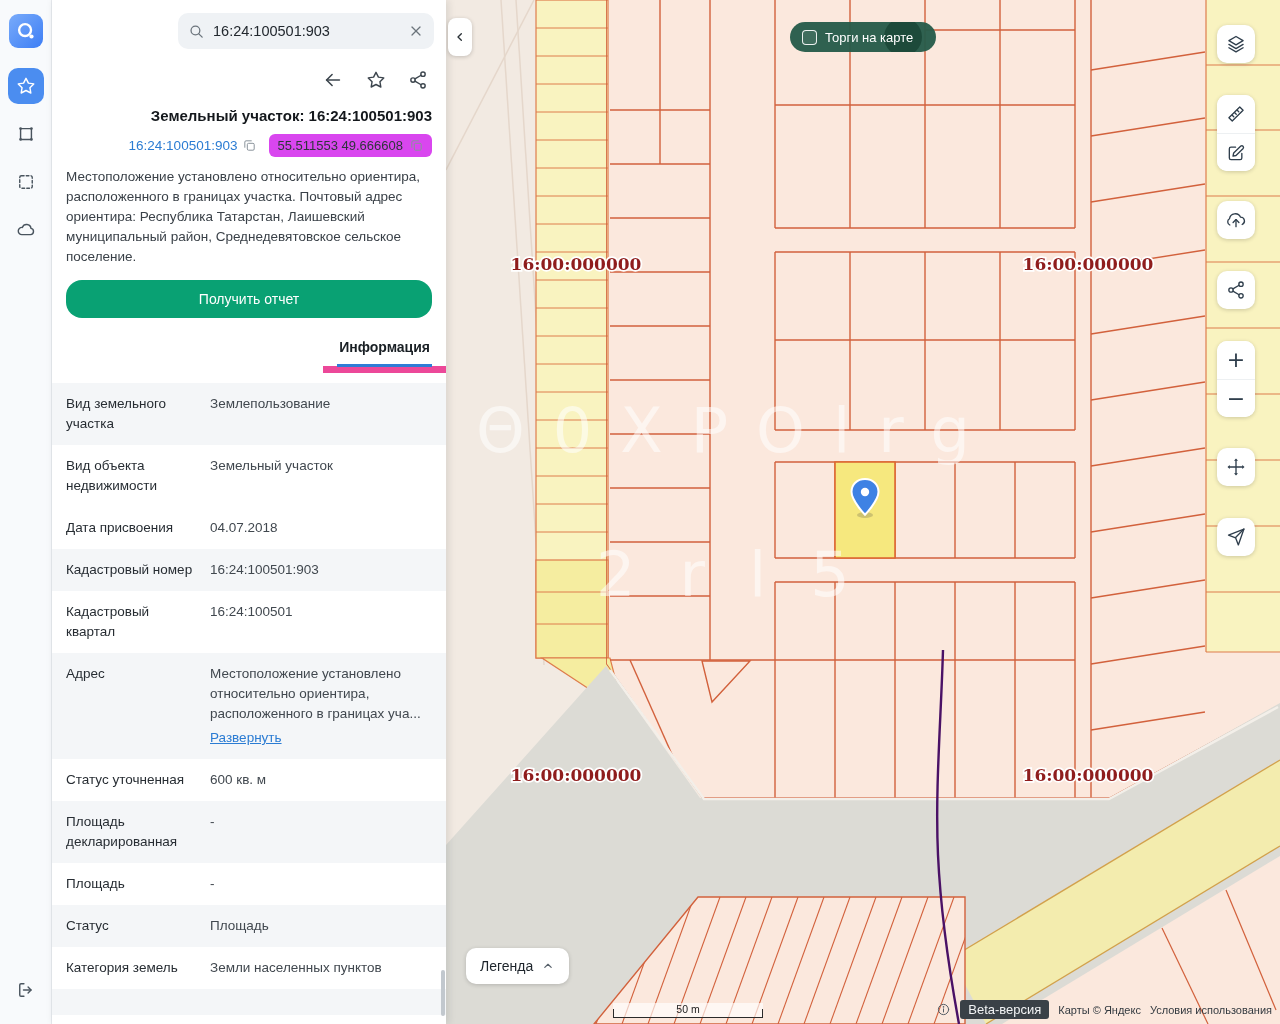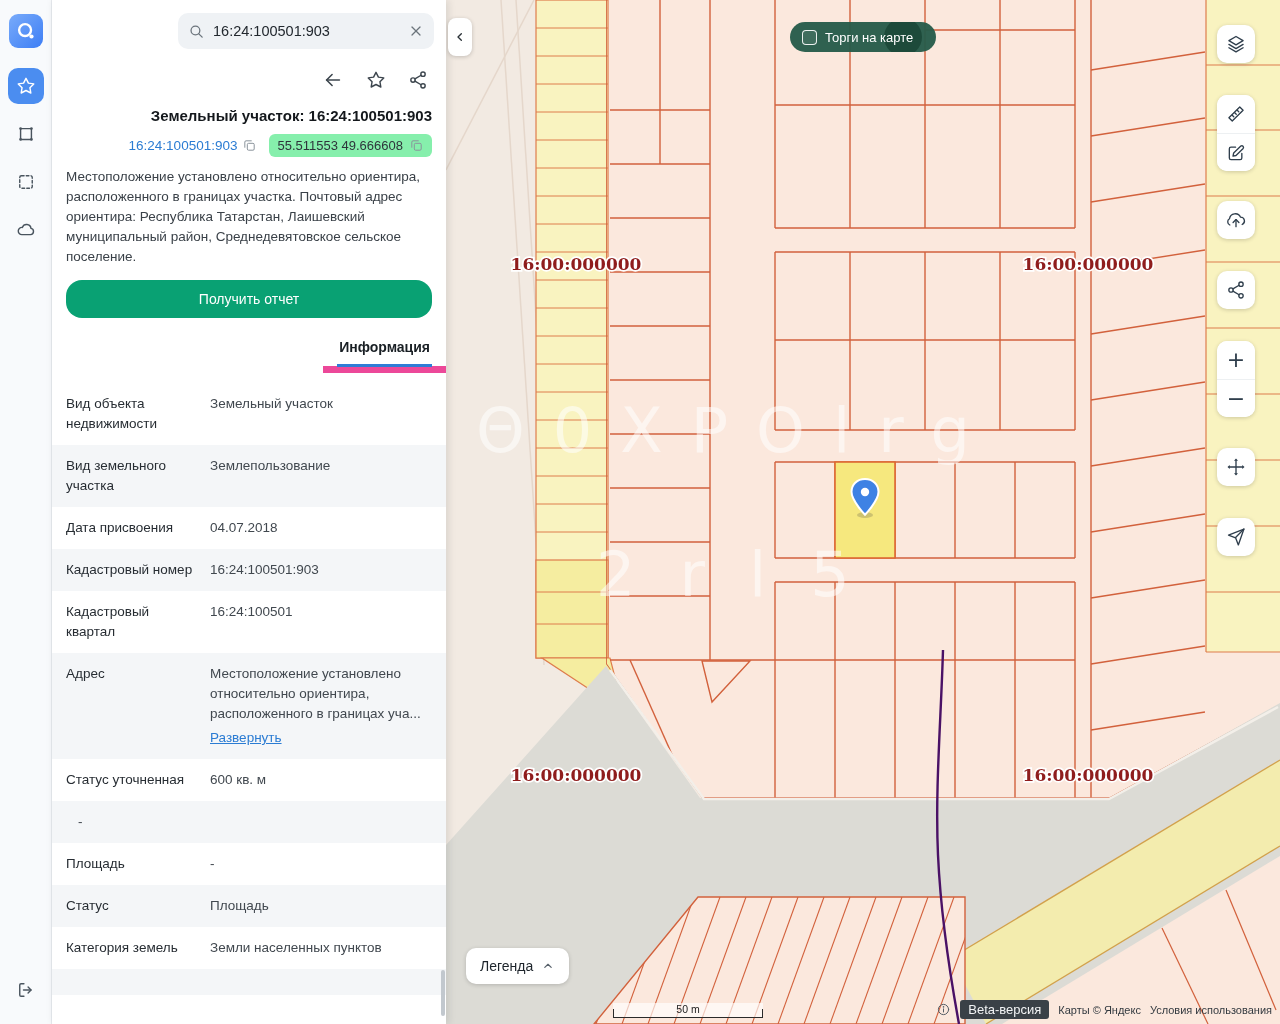--- a/index.html
+++ b/index.html
@@ -25,21 +25,21 @@
 
   .toolbar-row { display:flex; align-items:center; padding:12px 18px 0 16px; }
   .toolbar-row .spacer { flex:1; }
   .toolbar-row button { background:none; border:none; display:flex; cursor:pointer; }
   .toolbar-row svg { stroke:#3c454d; fill:none; stroke-width:1.7; stroke-linecap:round; stroke-linejoin:round; }
   .tb-right { margin-left:22px; }
 
   .title { font-size:15px; font-weight:700; color:#14181c; padding:16px 14px 0; }
   .chips { display:flex; align-items:center; gap:12px; padding:10px 14px 0; }
   .cadlink { display:inline-flex; align-items:center; gap:5px; color:#2b7cd3; font-size:13.5px; cursor:pointer; }
-  .chip { display:inline-flex; align-items:center; gap:6px; background:#86efac; border-radius:6px; padding:4px 8px; font-size:13px; color:#2e353b; }
+  .chip { display:inline-flex; align-items:center; gap:6px; background:#d946ef; border-radius:6px; padding:4px 8px; font-size:13px; color:#2e353b; }
   .copy-btn { background:none; border:none; display:flex; cursor:pointer; }
   .copy-btn svg { stroke:#8a939b; fill:none; stroke-width:1.6; stroke-linejoin:round; }
 
   .desc { font-size:13.5px; line-height:20px; color:#3a4148; padding:10px 14px 0; }
   .report { margin:13px 14px 0; width:calc(100% - 28px); height:38px; border:none; border-radius:16px; background:#09a173; color:#fff; font:500 14px "Liberation Sans",sans-serif; cursor:pointer; }
 
   .tabs { margin-top:13px; border-bottom:7px solid #ec4899; padding:0 14px; }
   .tab { display:inline-block; padding:8px 2px 9px; font-size:14px; font-weight:700; color:#191f24; border-bottom:3px solid #2f7cd6; margin-bottom:-1px; cursor:pointer; }
 
   .itable { margin-top:10px; }
@@ -196,27 +196,27 @@
 
     <p class="desc">Местоположение установлено относительно ориентира, расположенного в границах участка. Почтовый адрес ориентира: Республика Татарстан, Лаишевский муниципальный район, Среднедевятовское сельское поселение.</p>
 
     <button class="report">Получить отчет</button>
 
     <div class="tabs">
       <span class="tab">Информация</span>
     </div>
 
     <div class="itable">
+      <div class="irow alt">
+        <div class="ilabel">Вид земельного участка</div>
+        <div class="ivalue">Землепользование</div>
+      </div>
       <div class="irow">
         <div class="ilabel">Вид объекта недвижимости</div>
         <div class="ivalue">Земельный участок</div>
-      </div>
-      <div class="irow alt">
-        <div class="ilabel">Вид земельного участка</div>
-        <div class="ivalue">Землепользование</div>
       </div>
       <div class="irow">
         <div class="ilabel">Дата присвоения</div>
         <div class="ivalue">04.07.2018</div>
       </div>
       <div class="irow alt">
         <div class="ilabel">Кадастровый номер</div>
         <div class="ivalue">16:24:100501:903</div>
       </div>
       <div class="irow">
@@ -228,20 +228,21 @@
         <div class="ivalue">
           <span>Местоположение установлено относительно ориентира, расположенного в границах уча...</span>
           <a class="expand">Развернуть</a>
         </div>
       </div>
       <div class="irow">
         <div class="ilabel">Статус уточненная</div>
         <div class="ivalue">600 кв. м</div>
       </div>
       <div class="irow alt">
+        <div class="ilabel">Площадь декларированная</div>
         <div class="ivalue">-</div>
       </div>
       <div class="irow">
         <div class="ilabel">Площадь</div>
         <div class="ivalue">-</div>
       </div>
       <div class="irow alt">
         <div class="ilabel">Статус</div>
         <div class="ivalue">Площадь</div>
       </div>

